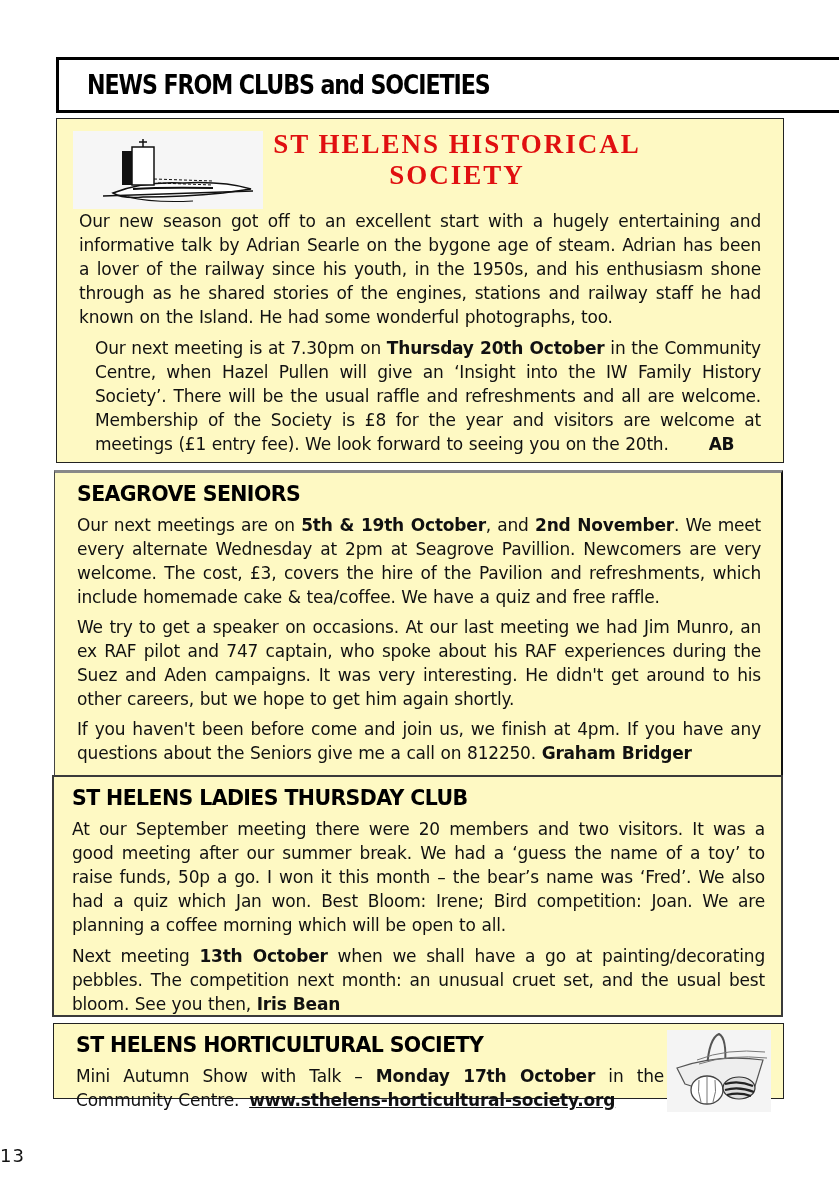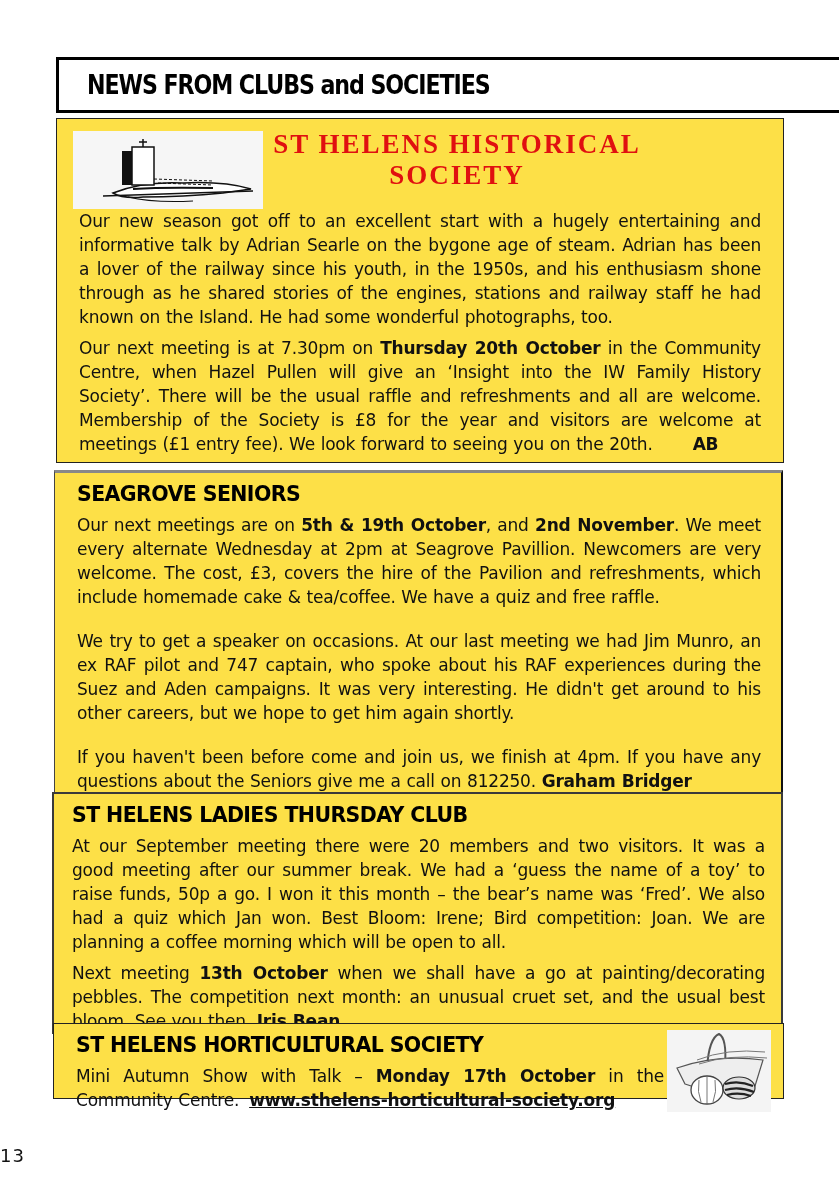--- a/index.html
+++ b/index.html
@@ -10,52 +10,52 @@
       position: absolute; left: 56px; top: 57px; width: 807px; height: 56px;
       border: 3px solid #000; background: #fff;
     }
     .title-box .title {
       position: absolute; left: 28px; top: 9px;
       font-family: "DejaVu Sans", sans-serif; font-weight: bold;
       font-size: 27px; letter-spacing: -1.3px; transform: scaleX(0.82); transform-origin: left center;
       color: #000; white-space: nowrap;
     }
 
-    .box { position: absolute; background: #fde047; }
+    .box { position: absolute; background: #fef9c3; }
     .box p, .box .line-block {
       font-family: "DejaVu Sans", sans-serif; font-size: 17px; line-height: 24px;
       text-align: justify; color: #111; letter-spacing: -0.2px; word-spacing: 0.5px;
     }
     .box b { font-weight: bold; }
     .box .heading {
       font-family: "DejaVu Sans", sans-serif; font-weight: bold; font-size: 20.5px;
       letter-spacing: -0.6px; color: #000; white-space: nowrap;
     }
 
     
     .hist { left: 56px; top: 118px; width: 728px; height: 345px; border: 1.5px solid #222; }
     .hist .logo { position: absolute; left: 16px; top: 12px; width: 190px; height: 78px; }
     .hist .red-title {
       position: absolute; top: 10px; left: 150px; width: 500px; text-align: center;
       font-family: "Liberation Serif", serif; font-weight: bold; color: #e01010;
       font-size: 27px; line-height: 31px; letter-spacing: 2px; text-transform: uppercase;
     }
     .hist .red-title span { display: block; }
     .hist .body { position: absolute; left: 22px; top: 90px; width: 682px; }
-    .hist .body p + p { margin-top: 7px; }
+    .hist .body p + p { margin-top: 7px; margin-left: 16px; }
 
     
     .seagrove { left: 54px; top: 470px; width: 729px; height: 364px;
       border-top: 3px solid #888; border-left: 1.5px solid #444; border-right: 2px solid #111; border-bottom: 2px solid #111; }
     .seagrove .heading { position: absolute; left: 22px; top: 9px; }
     .seagrove .body { position: absolute; left: 22px; top: 40px; width: 684px; }
-    .seagrove .body p + p { margin-top: 20px; }
+    .seagrove .body p + p { margin-top: 6px; }
 
     
-    .ladies { left: 52px; top: 775px; width: 731px; height: 242px; border: 2.5px solid #3a3a3a; margin-top: 17px; }
+    .ladies { left: 52px; top: 775px; width: 731px; height: 242px; border: 2.5px solid #3a3a3a; }
     .ladies .heading { position: absolute; left: 18px; top: 9px; }
     .ladies .body { position: absolute; left: 18px; top: 40px; width: 693px; }
     .ladies .body p + p { margin-top: 7px; }
 
     
     .hort { left: 53px; top: 1023px; width: 731px; height: 76px; border: 1.5px solid #222; }
     .hort .heading { position: absolute; left: 22px; top: 9px; }
     .hort .body { position: absolute; left: 22px; top: 40px; width: 588px; }
     .hort .body .url { font-weight: bold; text-decoration: underline; color: #111; margin-left: 10px; }
     .hort .basket { position: absolute; right: 12px; top: 6px; width: 104px; height: 82px; }

